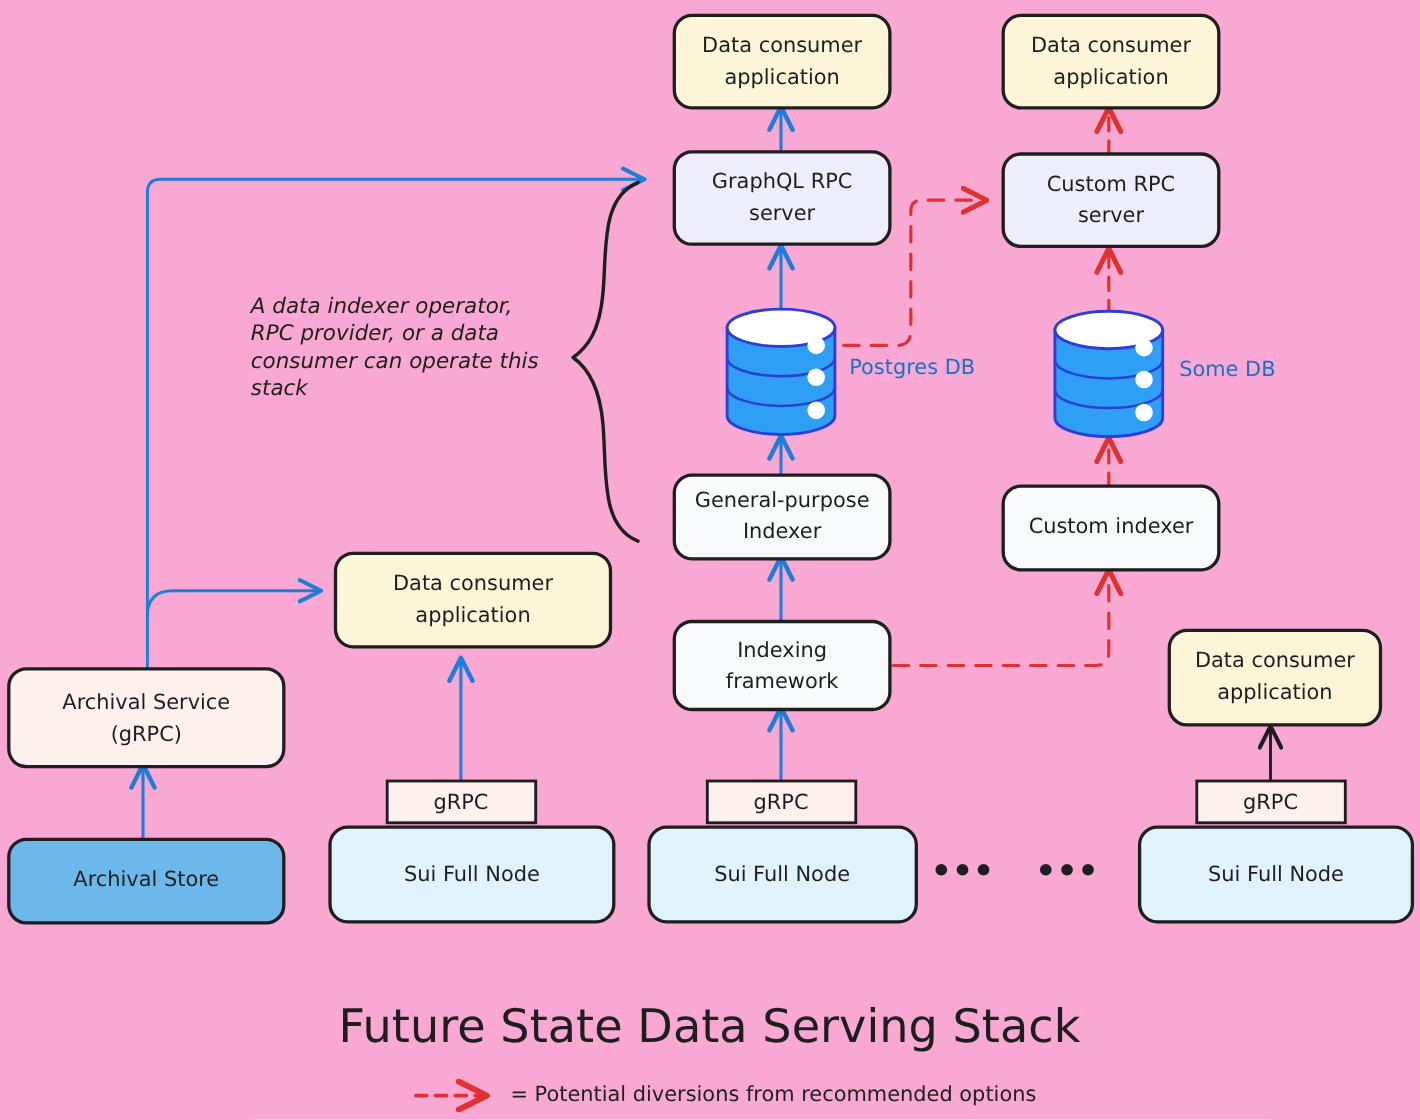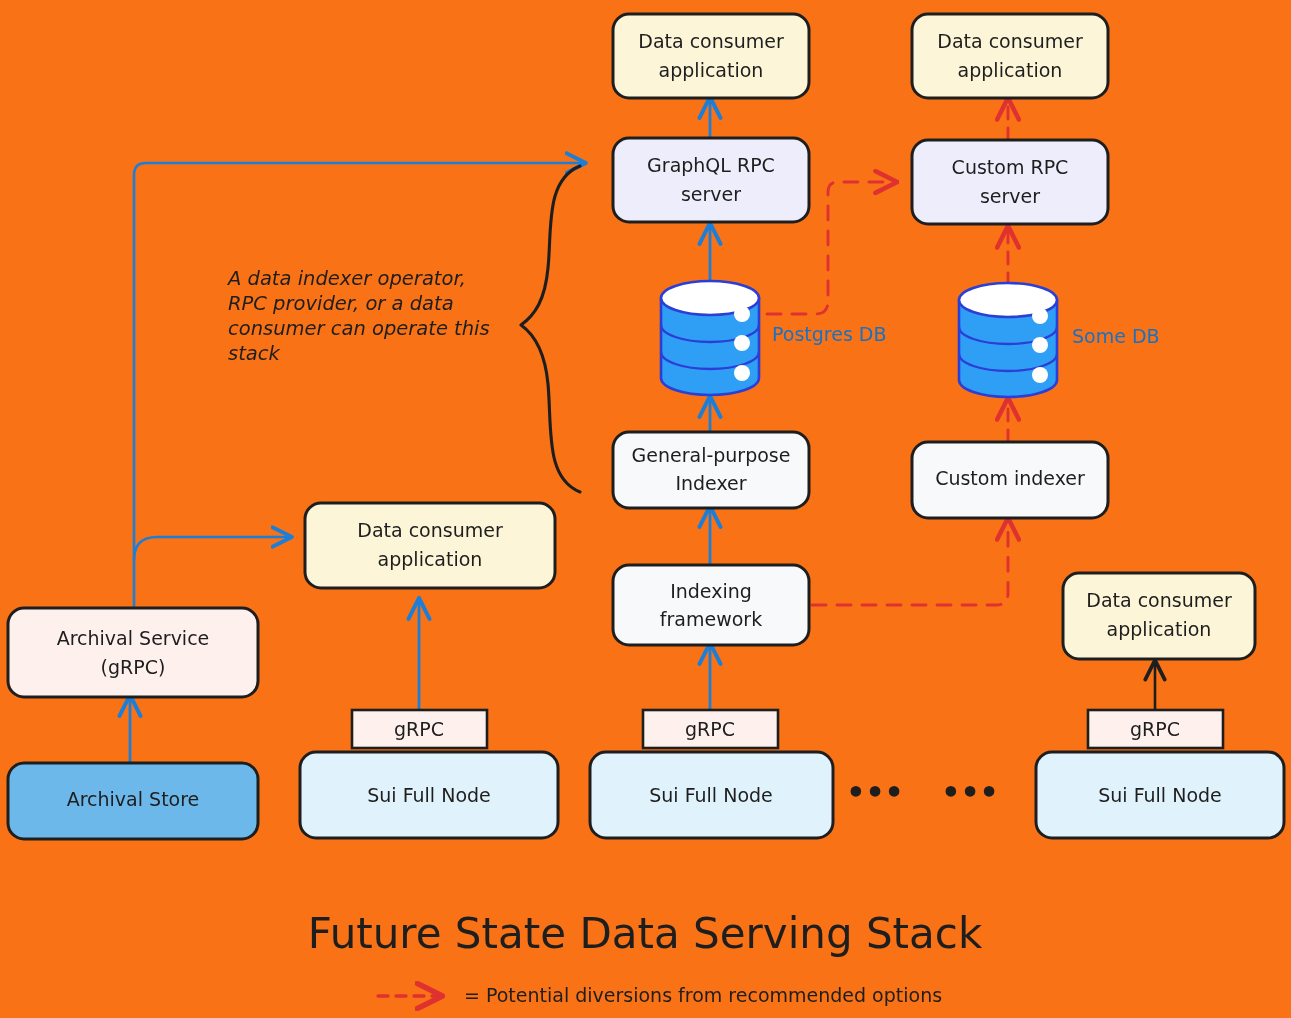--- a/index.html
+++ b/index.html
@@ -10,21 +10,21 @@
   body {
     width: 1291px;
     height: 1018px;
     font-family: "DejaVu Sans", sans-serif;
     overflow: hidden;
   }
   #stage {
     position: relative;
     width: 1291px;
     height: 1018px;
-    background: #f97316;
+    background: #f9a8d4;
   }
   svg#diagram {
     position: absolute;
     left: 0;
     top: 0;
     width: 1291px;
     height: 1018px;
   }
   .node-label, .db-label, .note-text, .legend-text, .title-text {
     font-family: "DejaVu Sans", sans-serif;

